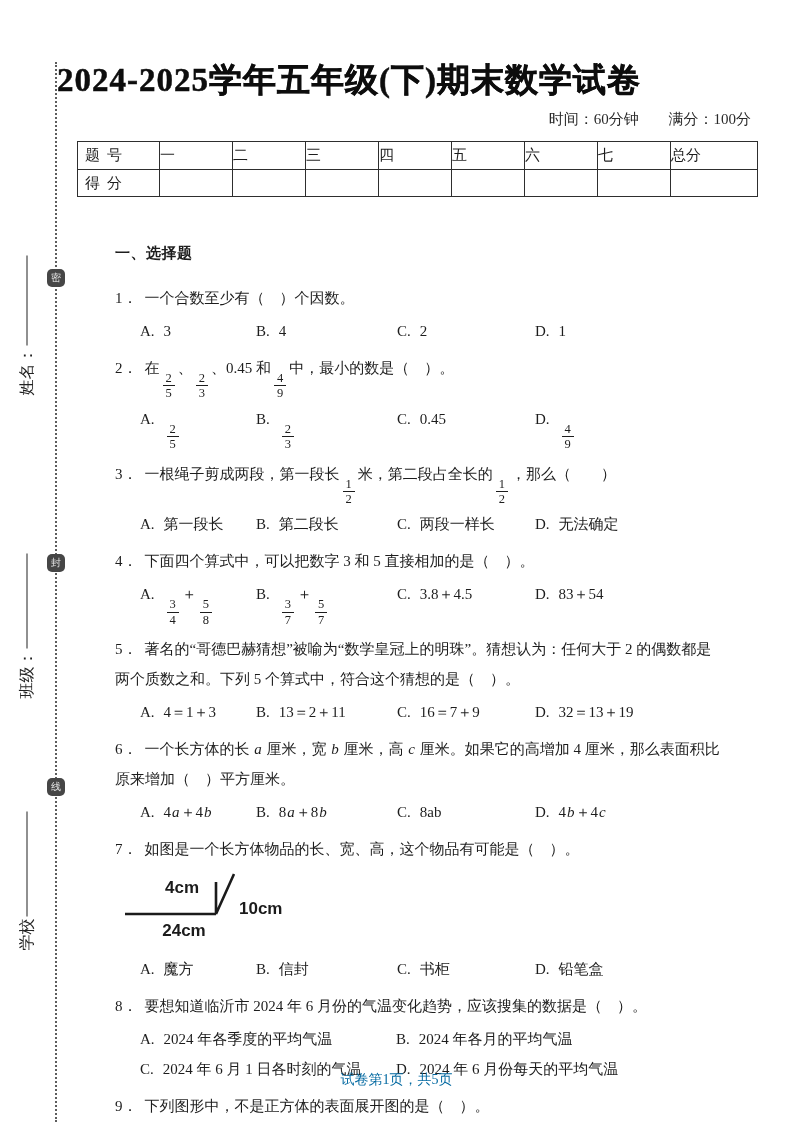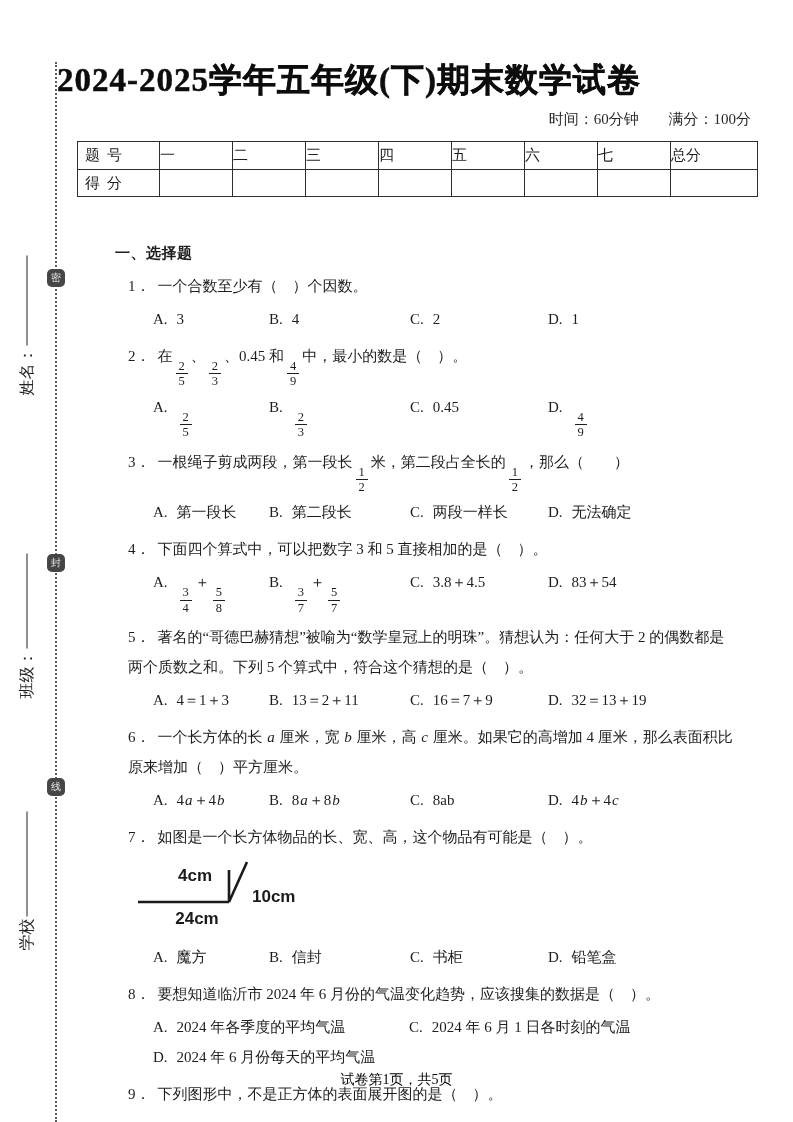--- a/index.html
+++ b/index.html
@@ -28,42 +28,42 @@
   
   table.score { position:absolute; left:77px; top:141px; width:681px;
                 border-collapse:collapse; table-layout:fixed; font-size:15px; }
   table.score td { border:1.8px solid #2e2e2e; height:27px;
                    padding:0; color:#1d1d1d; }
   table.score tr:first-child td { height:28px; }
   table.score td.c0 { letter-spacing:7px; padding-left:7px; }
 
   
   .content { position:absolute; left:115px; top:244px; width:610px; }
-  .section-title { font-weight:bold; font-size:15px; margin-bottom:8px; letter-spacing:0.5px; }
-  .question { margin-bottom:4px;margin-left:13px; }
+  .section-title { font-weight:bold; font-size:15px; margin-bottom:20px; letter-spacing:0.5px; }
+  .question { margin-bottom:4px; }
   .q-line { font-size:15px; line-height:30px; white-space:nowrap; }
   .q-num { margin-right:7px; }
   .options { display:grid; margin:3px 0 7px 25px; font-size:15px; line-height:30px; }
   .options.cols4 { grid-template-columns:116px 141px 138px auto; }
   .options.cols2 { grid-template-columns:256px auto; }
   .option { white-space:nowrap; }
   .opt-label { margin-right:9px; }
   .var { font-style:italic; font-family:"Liberation Serif",serif; padding:0 1px; }
 
   .frac { display:inline-flex; flex-direction:column; align-items:center;
           vertical-align:-9px; font-size:12.5px; line-height:1.15; margin:0 3px; }
   .frac .num { border-bottom:1.2px solid #1d1d1d; padding:0 3px; }
   .frac .den { padding:0 3px; }
 
   .q-figure { margin:6px 0 8px 10px; }
   .q-figure svg text { font-family:"Liberation Sans","DejaVu Sans",sans-serif;
                        font-size:17px; font-weight:bold; fill:#1b1b1b; }
 
   .footer { position:absolute; top:1071px; left:0; width:793px; text-align:center;
-            font-size:14px; color:#000000; }
+            font-size:14px; color:#0369a1; }
 </style>
 </head>
 <body>
 
 <div class="page">
 
   <div class="seal-dash"></div>
   <div class="seal-badge" style="top:269px">密</div>
   <div class="seal-badge" style="top:554px">封</div>
   <div class="seal-badge" style="top:778px">线</div>
@@ -231,20 +231,21 @@
             <div class="option"><span class="opt-label">A.</span>魔方</div>
             <div class="option"><span class="opt-label">B.</span>信封</div>
             <div class="option"><span class="opt-label">C.</span>书柜</div>
             <div class="option"><span class="opt-label">D.</span>铅笔盒</div>
           </div>
         </div>
         <div class="question">
           <div class="q-line"><span class="q-num">8．</span>要想知道临沂市 2024 年 6 月份的气温变化趋势，应该搜集的数据是（　）。</div>
           <div class="options cols2">
             <div class="option"><span class="opt-label">A.</span>2024 年各季度的平均气温</div>
+            <div class="option"><span class="opt-label">B.</span>2024 年各月的平均气温</div>
             <div class="option"><span class="opt-label">C.</span>2024 年 6 月 1 日各时刻的气温</div>
             <div class="option"><span class="opt-label">D.</span>2024 年 6 月份每天的平均气温</div>
           </div>
         </div>
         <div class="question">
           <div class="q-line"><span class="q-num">9．</span>下列图形中，不是正方体的表面展开图的是（　）。</div>
         </div>
       </div>
   </div>
 

